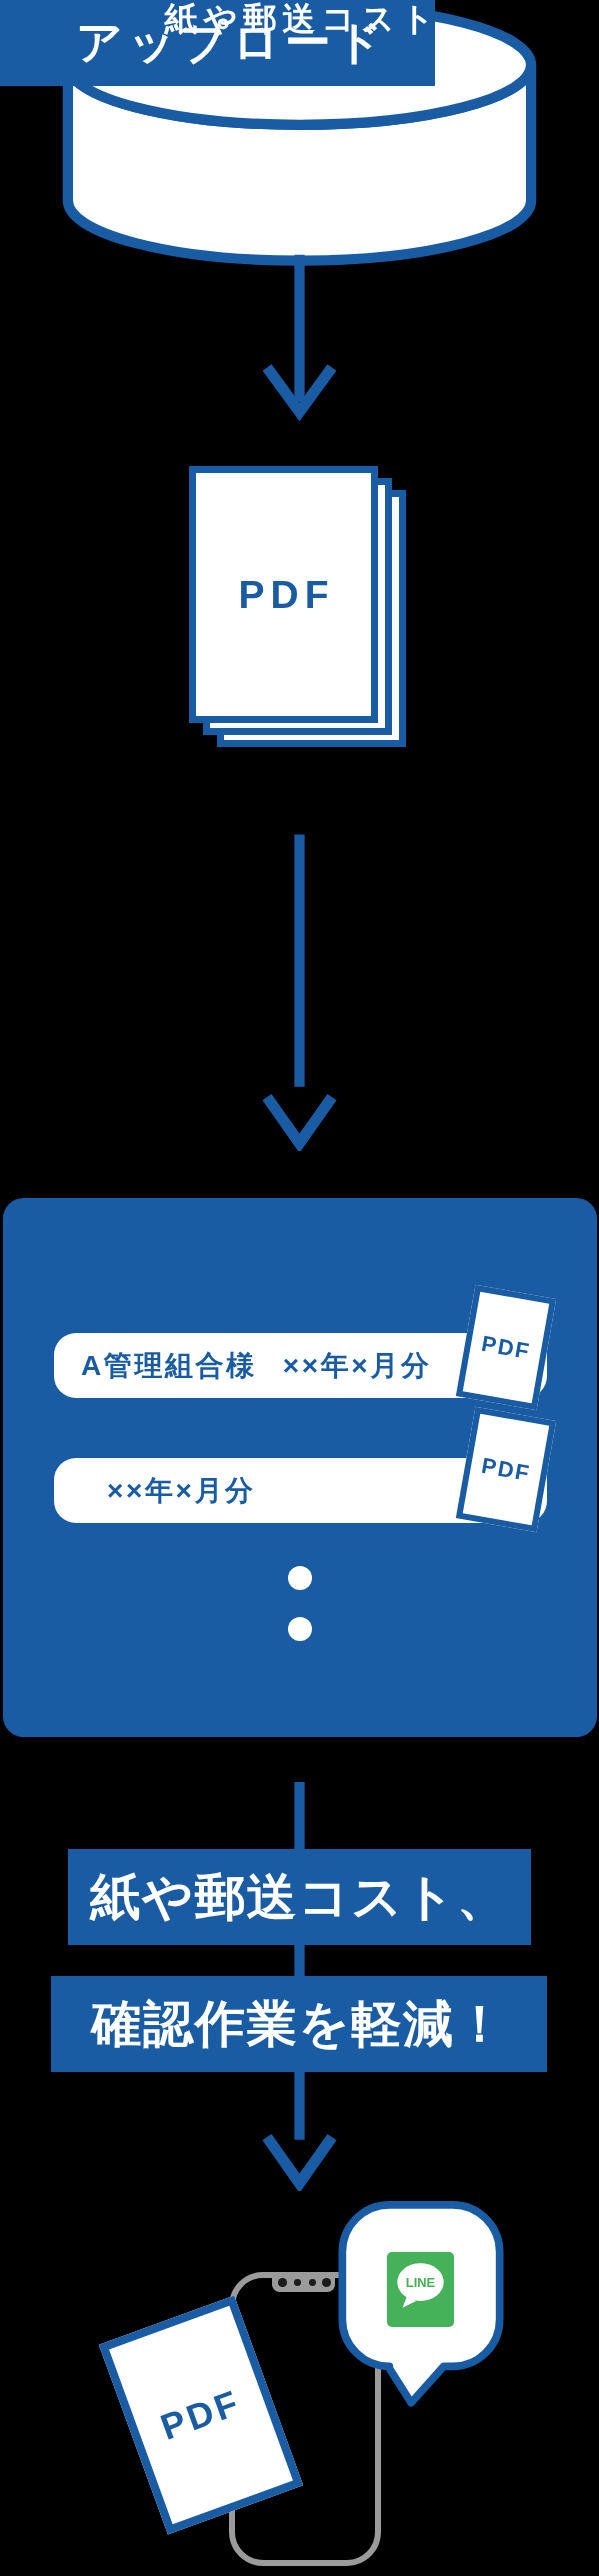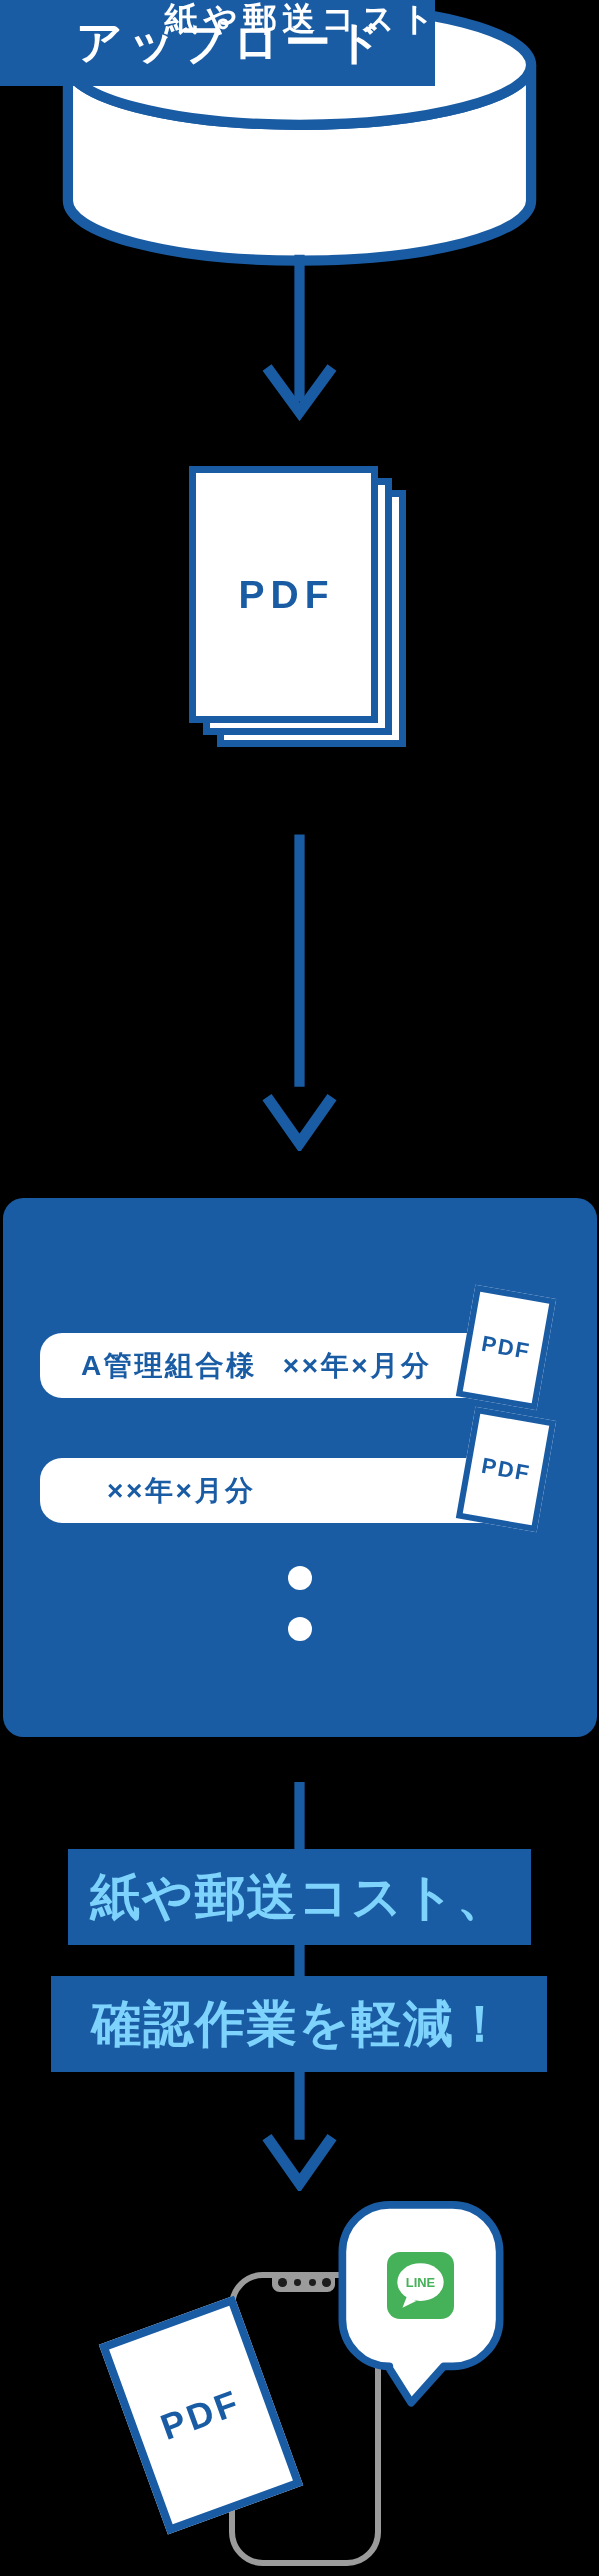--- a/index.html
+++ b/index.html
@@ -26,41 +26,41 @@
   .page-front-label{font-size:39px;letter-spacing:6px;text-indent:6px;}
   .stack-caption{left:0;top:893;width:599px;height:38px;font-size:31px;letter-spacing:6.8px;text-indent:6.8px;}
 
   
   .upload-box{left:110;top:1080;width:411px;height:86px;background:var(--primary_blue);padding-left:24px;}
   .upload-box span{color:#fff;font-size:46px;letter-spacing:5.1px;text-indent:5.1px;}
 
   
   .server-box{left:2.6px;top:1198px;width:594px;height:539px;background:var(--primary_blue);border-radius:20.5px;}
   .server-title{left:0;top:1458;width:599px;height:39px;color:#fff;font-size:33px;letter-spacing:6px;text-indent:6px;}
-  .server-row{box-sizing:border-box;left:40px;width:493px;height:65px;background:#fff;border-radius:22px;
-    display:flex;align-items:center;padding-left:41px;font-size:28px;letter-spacing:2.6px;}
+  .server-row{box-sizing:border-box;left:54px;width:493px;height:65px;background:#fff;border-radius:22px;
+    display:flex;align-items:center;padding-left:27px;font-size:28px;letter-spacing:2.6px;}
   .row-spacer{display:inline-block;width:26px;}
   .file-icon{box-sizing:border-box;left:465px;width:82px;height:113px;background:#fff;
     border:6.8px solid var(--primary_blue);transform:rotate(10deg);font-size:22px;letter-spacing:1.7px;}
   .dot{left:288px;width:24px;height:24px;border-radius:50%;background:#fff;}
 
   
-  .benefit{background:var(--primary_blue);color:#7dd3fc;font-size:50px;letter-spacing:1.7px;}
+  .benefit{background:var(--primary_blue);color:#ffffff;font-size:50px;letter-spacing:1.7px;}
   .benefit-1{left:68px;top:1849px;width:463px;height:96px;}
   .benefit-2{left:51px;top:1968px;width:496px;height:96px;margin-top:8px;}
 
   
   .phone-body{box-sizing:border-box;left:229px;top:2272px;width:152px;height:294px;
     border:6.8px solid var(--phone_gray);border-radius:34px;background:transparent;}
   .phone-notch{left:272px;top:2272px;width:63px;height:19.7px;background:var(--phone_gray);
     border-radius:0 0 7.7px 7.7px;}
   .notch-dot{position:absolute;border-radius:50%;background:#1c1c1c;top:6px;}
   .pdf-sheet{box-sizing:border-box;left:129px;top:2314px;width:144px;height:202px;background:#fff;
     border:8.6px solid var(--primary_blue);transform:rotate(-20deg);font-size:36px;letter-spacing:3.4px;}
-  .line-icon{left:387px;top:2252px;width:67px;height:67px;background:var(--line_green);border-radius:13px;}
+  .line-icon{left:387px;top:2252px;width:67px;height:75px;background:var(--line_green);border-radius:5px;}
 </style>
 </head>
 <body>
 
 <div id="canvas">
 
   <svg class="abs" style="left:0;top:0" width="599" height="282" viewBox="0 0 700 330">
     <path d="M 79 76 V 235 A 271 70 0 0 0 621 235 V 76 A 271 70 0 0 1 79 76 Z" fill="#ffffff" stroke="#1A5CA4" stroke-width="12"></path>
     <ellipse cx="350" cy="76" rx="271" ry="70" fill="#ffffff" stroke="#1A5CA4" stroke-width="12"></ellipse>
   </svg>

